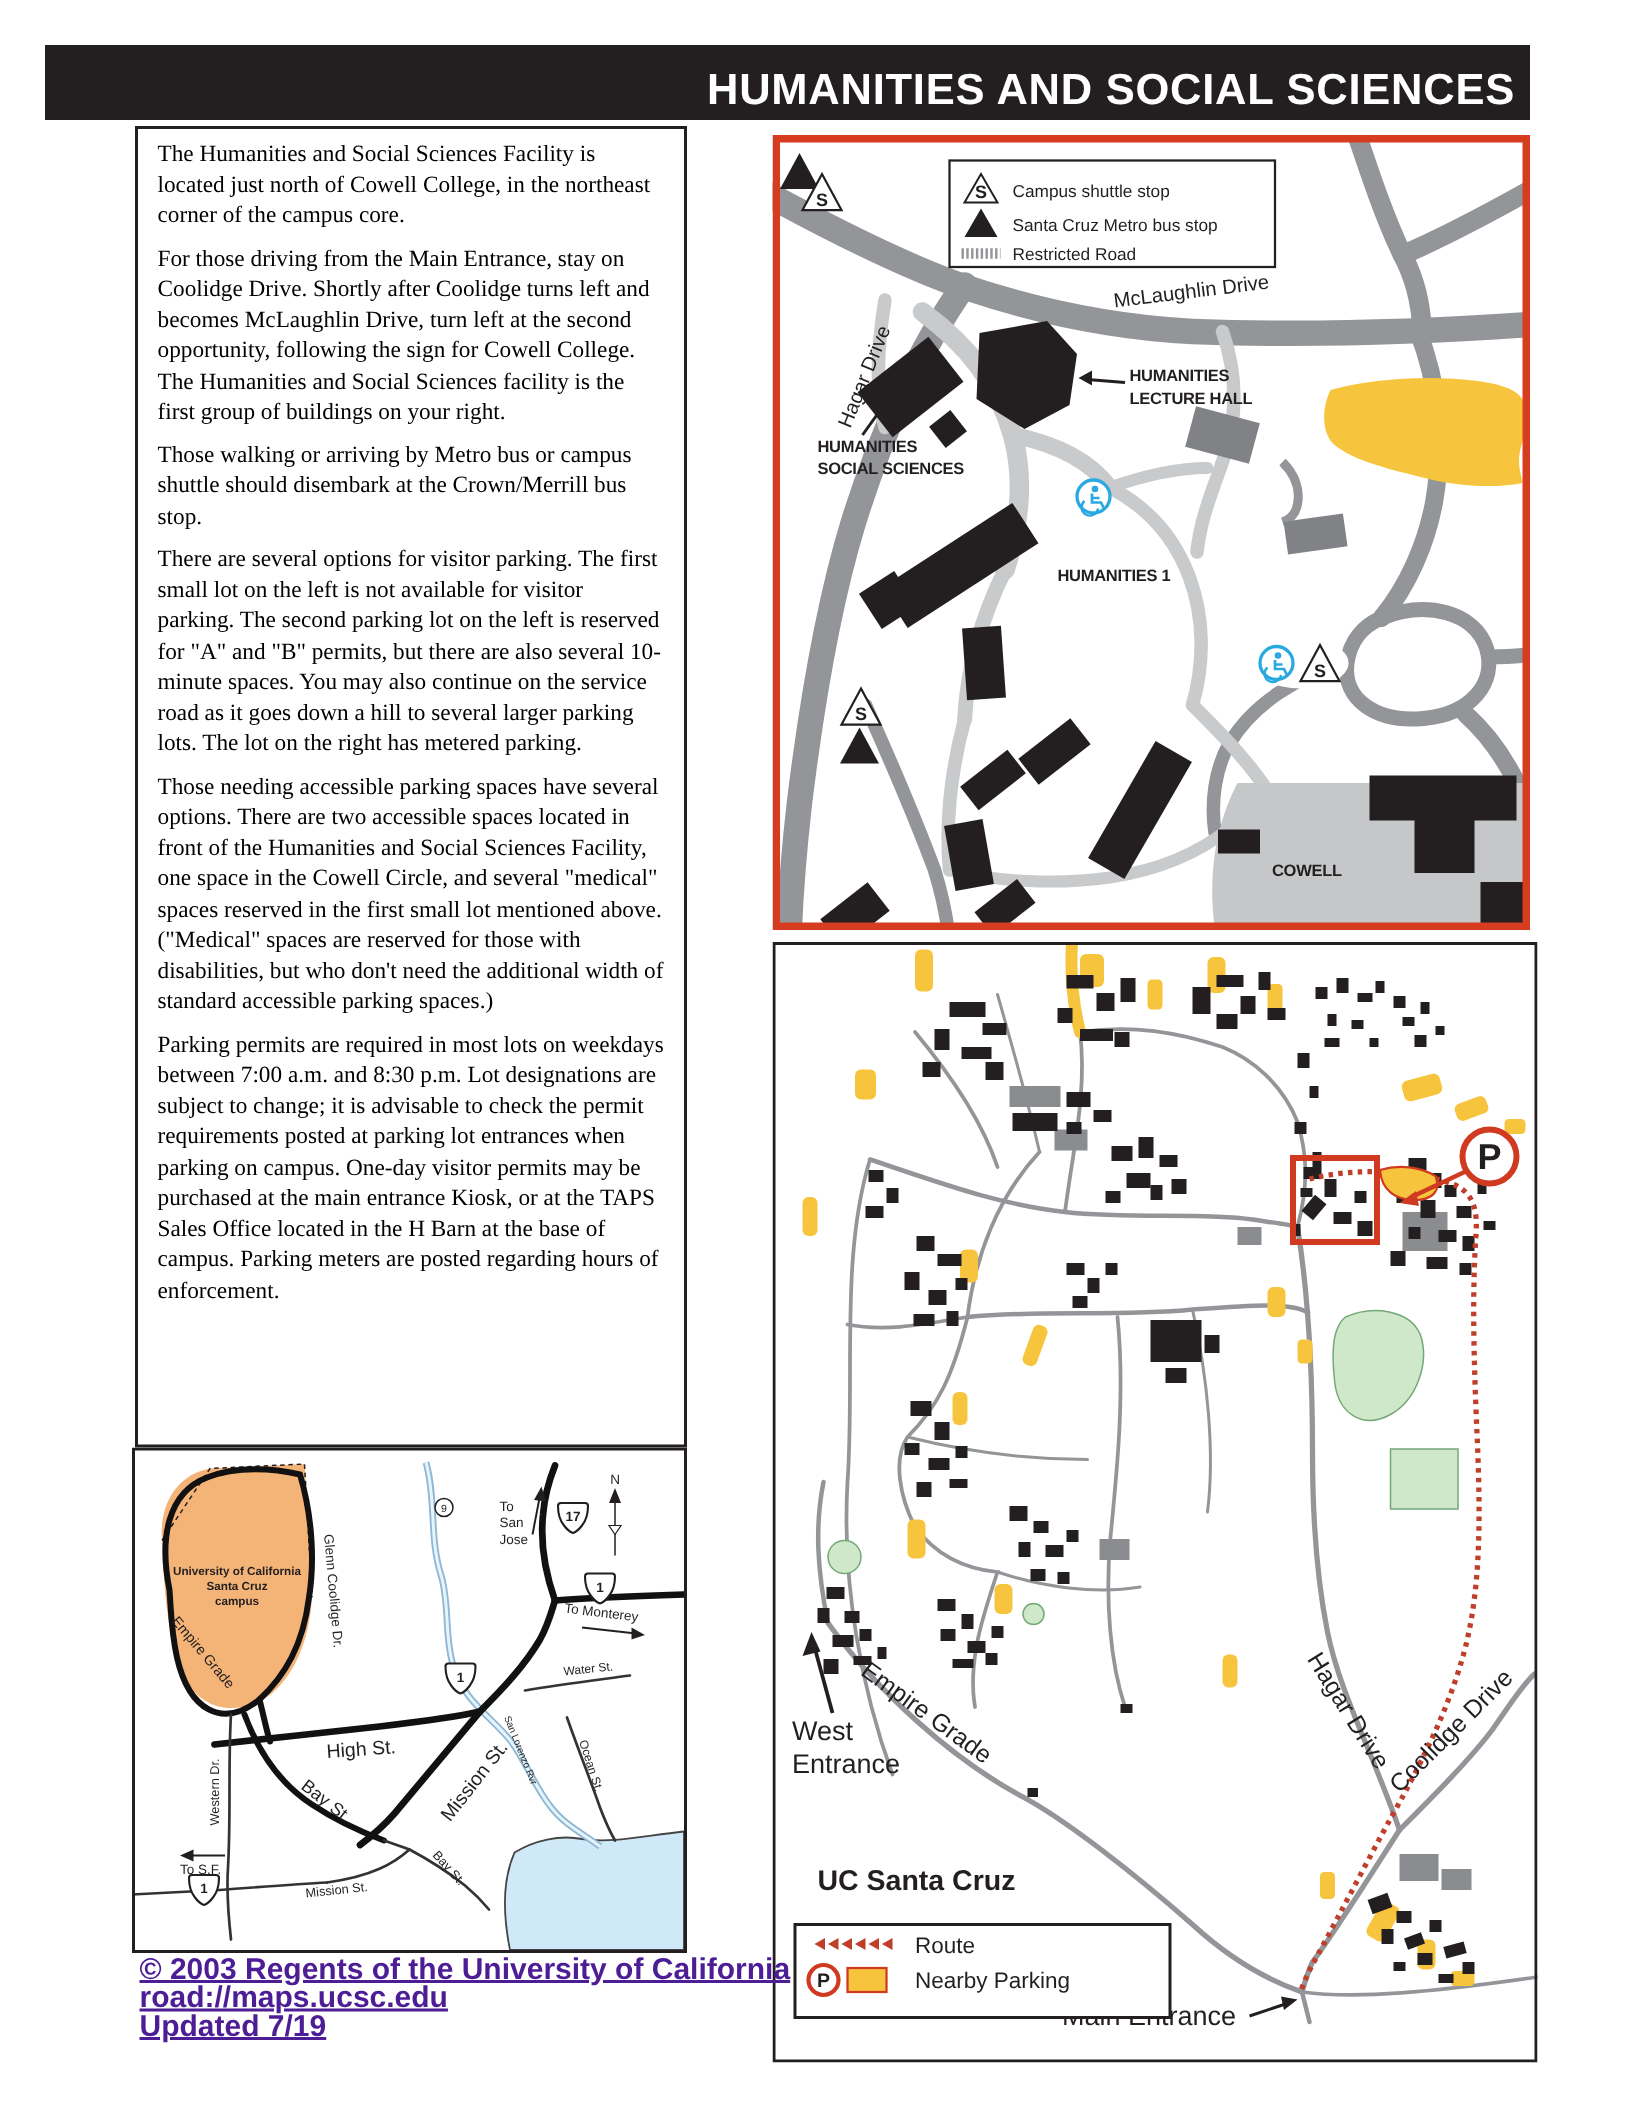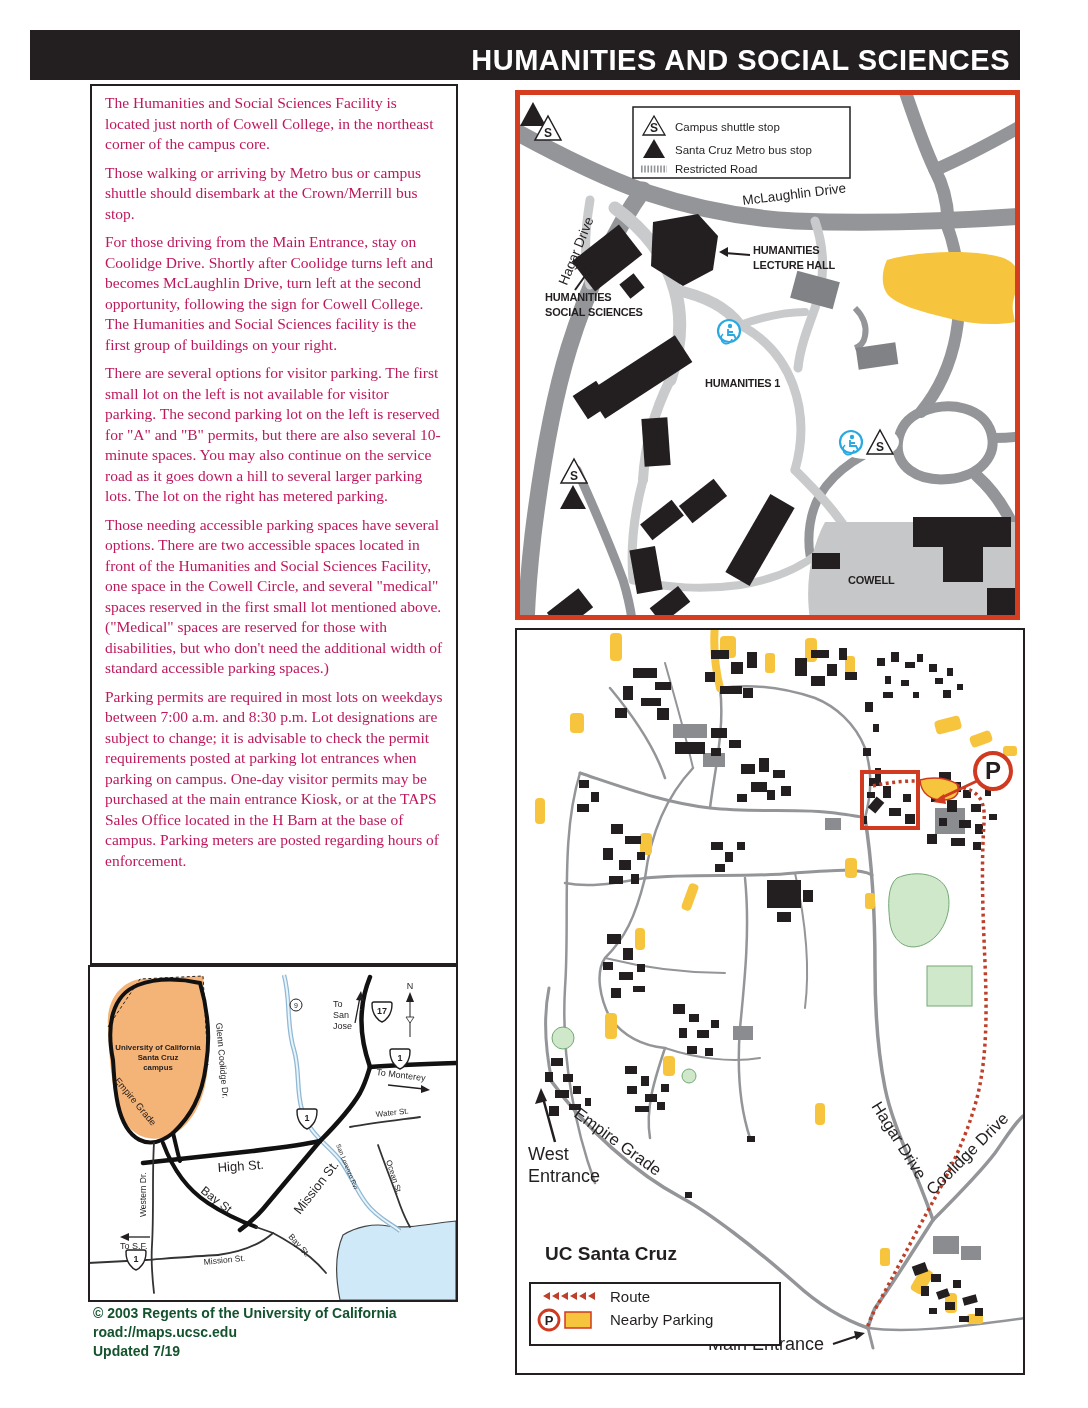--- a/index.html
+++ b/index.html
@@ -5,46 +5,46 @@
   html,body{margin:0;padding:0;background:#fff;}
   #page{position:relative;width:1088px;height:1408px;background:#fff;overflow:hidden;
         font-family:"Liberation Sans",sans-serif;color:#231f20;}
   .abs{position:absolute;}
   #header-bar{left:30px;top:30px;width:990px;height:50px;background:#231f20;
               display:flex;align-items:center;justify-content:flex-end;}
   #header-bar h1{margin:10px 10px 0 0;color:#fff;font-size:29px;font-weight:bold;letter-spacing:.5px;
                  font-family:"Liberation Sans",sans-serif;}
   #directions-panel{left:90px;top:84px;width:368px;height:881px;border:2px solid #231f20;
                     box-sizing:border-box;padding:7px 13px 0 13px;overflow:hidden;
-                    font-family:"Liberation Serif",serif;font-size:15.5px;line-height:20.5px;color:#be185d;}
+                    font-family:"Liberation Serif",serif;font-size:15.5px;line-height:20.5px;color:#000000;}
   #directions-panel p{margin:0 0 8px 0;}
   #regional-map-box{left:88px;top:965px;width:370px;height:337px;}
   #detail-map-box{left:515px;top:90px;width:505px;height:530px;}
   #overview-map-box{left:515px;top:628px;width:510px;height:747px;}
-  #footer{left:93px;top:1304px;font-weight:bold;font-size:14px;line-height:19px;color:#14532d;}
+  #footer{left:93px;top:1304px;font-weight:bold;font-size:20px;line-height:19px;color:#4c1d95;text-decoration:underline;}
   svg{display:block;}
   svg text{font-family:"Liberation Sans",sans-serif;fill:#231f20;}
   .bld-label{font-weight:bold;font-size:11px;letter-spacing:-.2px;}
   .road-label{font-size:13.5px;}
   .leg-label{font-size:11.5px;}
   .tri-letter{font-weight:bold;font-size:12px;text-anchor:middle;}
 </style>
 </head>
 <body>
 
 <div id="page">
 
   <div id="header-bar" class="abs">
     <h1>HUMANITIES AND SOCIAL SCIENCES</h1>
   </div>
 
   <div id="directions-panel" class="abs">
     <p>The Humanities and Social Sciences Facility is located just north of Cowell College, in the northeast corner of the campus core.</p>
+    <p>For those driving from the Main Entrance, stay on Coolidge Drive. Shortly after Coolidge turns left and becomes McLaughlin Drive, turn left at the second opportunity, following the sign for Cowell College. The Humanities and Social Sciences facility is the first group of buildings on your right.</p>
     <p>Those walking or arriving by Metro bus or campus shuttle should disembark at the Crown/Merrill bus stop.</p>
-    <p>For those driving from the Main Entrance, stay on Coolidge Drive. Shortly after Coolidge turns left and becomes McLaughlin Drive, turn left at the second opportunity, following the sign for Cowell College. The Humanities and Social Sciences facility is the first group of buildings on your right.</p>
     <p>There are several options for visitor parking. The first small lot on the left is not available for visitor parking. The second parking lot on the left is reserved for "A" and "B" permits, but there are also several 10-minute spaces. You may also continue on the service road as it goes down a hill to several larger parking lots. The lot on the right has metered parking.</p>
     <p>Those needing accessible parking spaces have several options. There are two accessible spaces located in front of the Humanities and Social Sciences Facility, one space in the Cowell Circle, and several "medical" spaces reserved in the first small lot mentioned above. ("Medical" spaces are reserved for those with disabilities, but who don't need the additional width of standard accessible parking spaces.)</p>
     <p>Parking permits are required in most lots on weekdays between 7:00 a.m. and 8:30 p.m. Lot designations are subject to change; it is advisable to check the permit requirements posted at parking lot entrances when parking on campus. One-day visitor permits may be purchased at the main entrance Kiosk, or at the TAPS Sales Office located in the H Barn at the base of campus. Parking meters are posted regarding hours of enforcement.</p>
   </div>
 
   <div id="detail-map-box" class="abs">
   <svg width="505" height="530" viewBox="0 0 505 530">
     <g fill="none" stroke="#939598" stroke-linecap="round">
       <path d="M -6,38 C 45,66 95,90 130,102 C 175,117 225,128 280,131 C 360,134 440,131 510,126" stroke-width="17"></path>
       <path d="M 128,100 C 98,142 72,200 54,258 C 38,310 26,380 18,445 C 14,480 12,505 11,535" stroke-width="17"></path>

